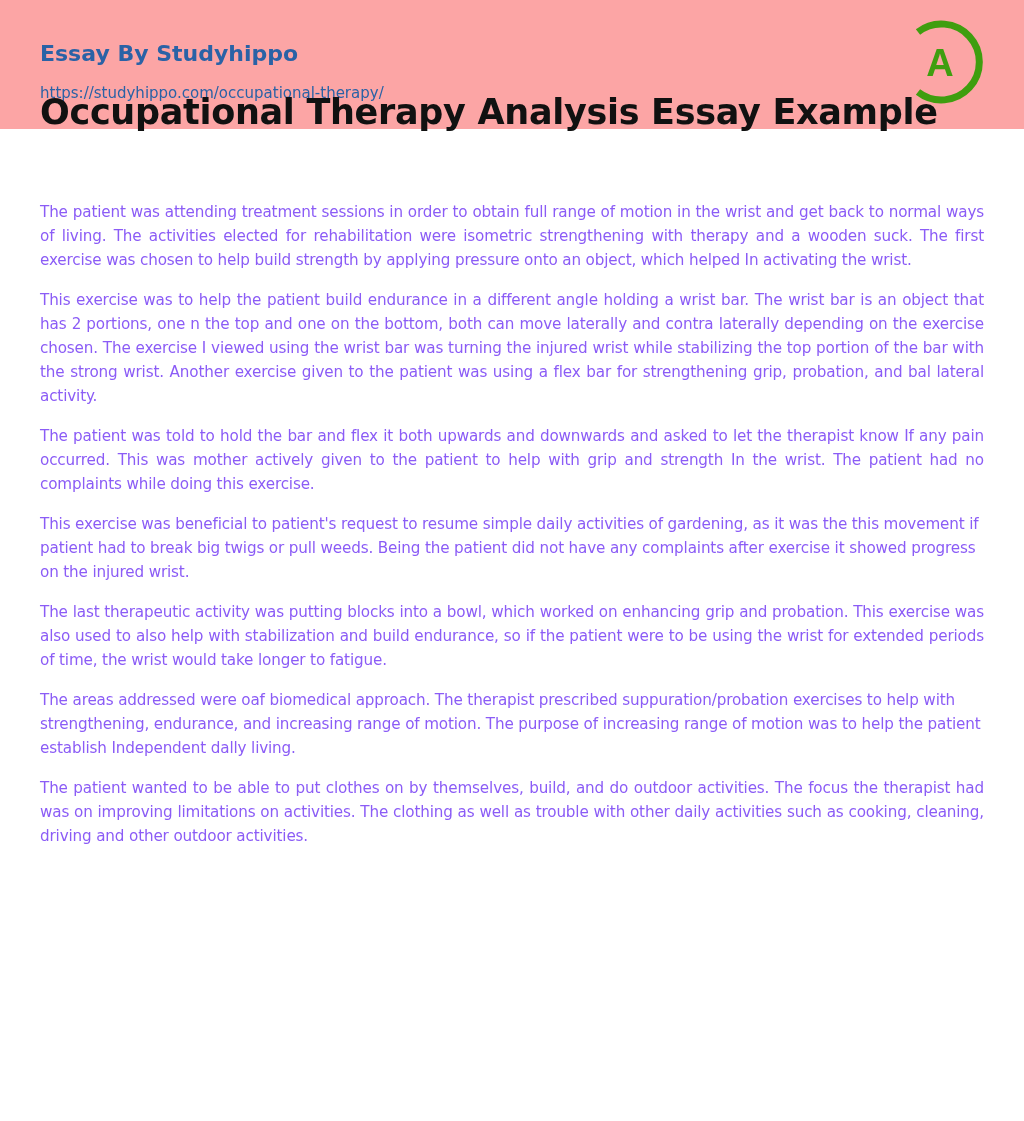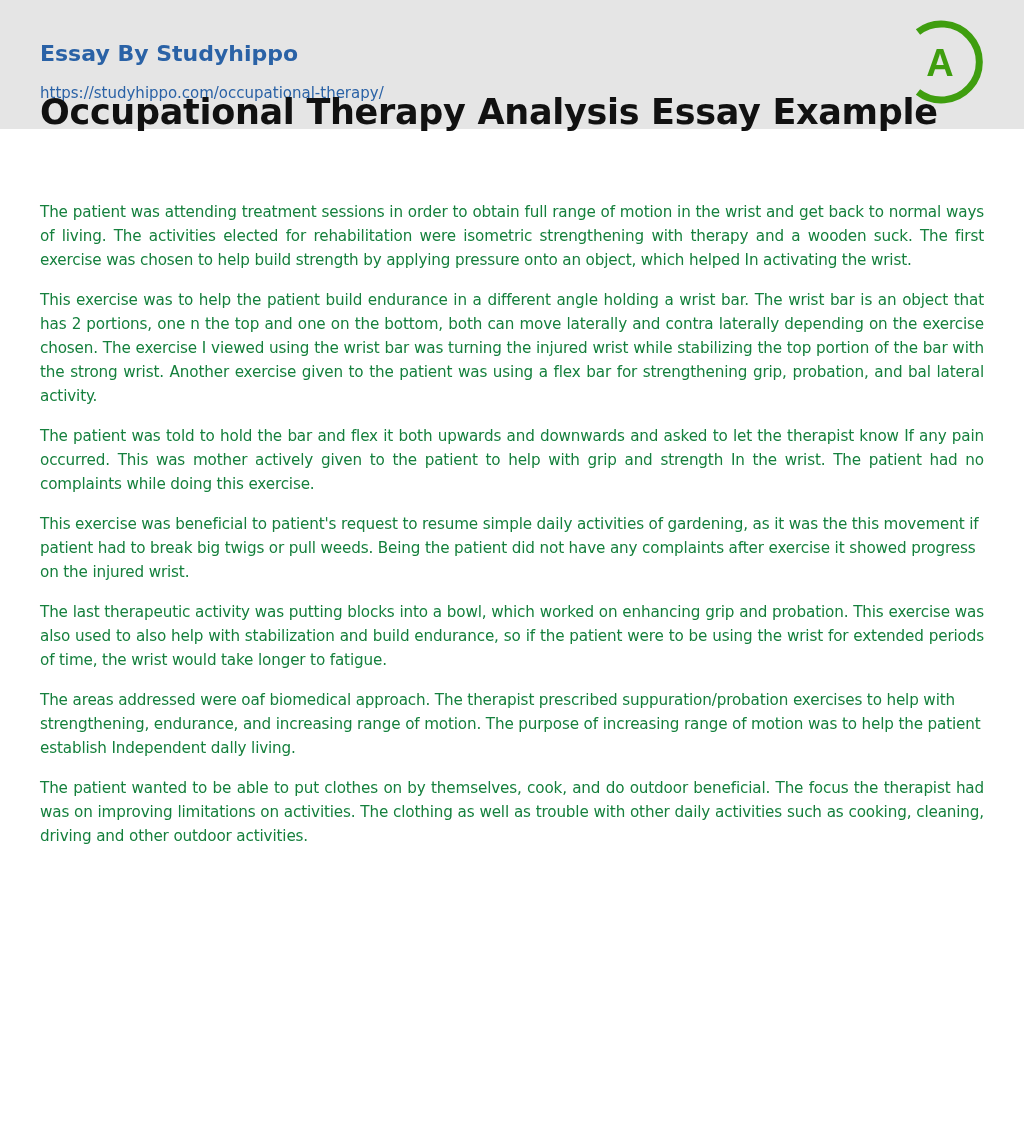--- a/index.html
+++ b/index.html
@@ -10,21 +10,21 @@
     body {
       width: 1024px;
       height: 1121px;
       overflow: hidden;
       font-family: "DejaVu Sans", sans-serif;
       color: #1f1f1f;
     }
     .header {
       position: relative;
       height: 129px;
-      background: #e5e5e5;
+      background: #fca5a5;
       box-sizing: border-box;
     }
     .brand {
       position: absolute;
       left: 40px;
       top: 41px;
       font-size: 22px;
       font-weight: bold;
       color: #2a62a6;
       letter-spacing: 0px;
@@ -61,21 +61,21 @@
     .content {
       position: absolute;
       top: 200px;
       left: 40px;
       width: 944px;
     }
     .content p {
       margin: 0 0 16px 0;
       font-size: 15.2px;
       line-height: 24px;
-      color: #15803d;
+      color: #8b5cf6;
       text-align: justify;
       letter-spacing: -0.15px;
     }
     .content p.left {
       text-align: left;
     }
   </style>
 </head>
 <body>
 
@@ -92,14 +92,14 @@
 
 <h1 class="title">Occupational Therapy Analysis Essay Example</h1>
 
 <div class="content">
   <p>The patient was attending treatment sessions in order to obtain full range of motion in the wrist and get back to normal ways of living. The activities elected for rehabilitation were isometric strengthening with therapy and a wooden suck. The first exercise was chosen to help build strength by applying pressure onto an object, which helped In activating the wrist.</p>
   <p>This exercise was to help the patient build endurance in a different angle holding a wrist bar. The wrist bar is an object that has 2 portions, one n the top and one on the bottom, both can move laterally and contra laterally depending on the exercise chosen. The exercise I viewed using the wrist bar was turning the injured wrist while stabilizing the top portion of the bar with the strong wrist. Another exercise given to the patient was using a flex bar for strengthening grip, probation, and bal lateral activity.</p>
   <p>The patient was told to hold the bar and flex it both upwards and downwards and asked to let the therapist know If any pain occurred. This was mother actively given to the patient to help with grip and strength In the wrist. The patient had no complaints while doing this exercise.</p>
   <p class="left">This exercise was beneficial to patient's request to resume simple daily activities of gardening, as it was the this movement if patient had to break big twigs or pull weeds. Being the patient did not have any complaints after exercise it showed progress on the injured wrist.</p>
   <p>The last therapeutic activity was putting blocks into a bowl, which worked on enhancing grip and probation. This exercise was also used to also help with stabilization and build endurance, so if the patient were to be using the wrist for extended periods of time, the wrist would take longer to fatigue.</p>
   <p class="left">The areas addressed were oaf biomedical approach. The therapist prescribed suppuration/probation exercises to help with strengthening, endurance, and increasing range of motion. The purpose of increasing range of motion was to help the patient establish Independent dally living.</p>
-  <p>The patient wanted to be able to put clothes on by themselves, cook, and do outdoor beneficial. The focus the therapist had was on improving limitations on activities. The clothing as well as trouble with other daily activities such as cooking, cleaning, driving and other outdoor activities.</p>
+  <p>The patient wanted to be able to put clothes on by themselves, build, and do outdoor activities. The focus the therapist had was on improving limitations on activities. The clothing as well as trouble with other daily activities such as cooking, cleaning, driving and other outdoor activities.</p>
 </div>
 
 </body></html>

